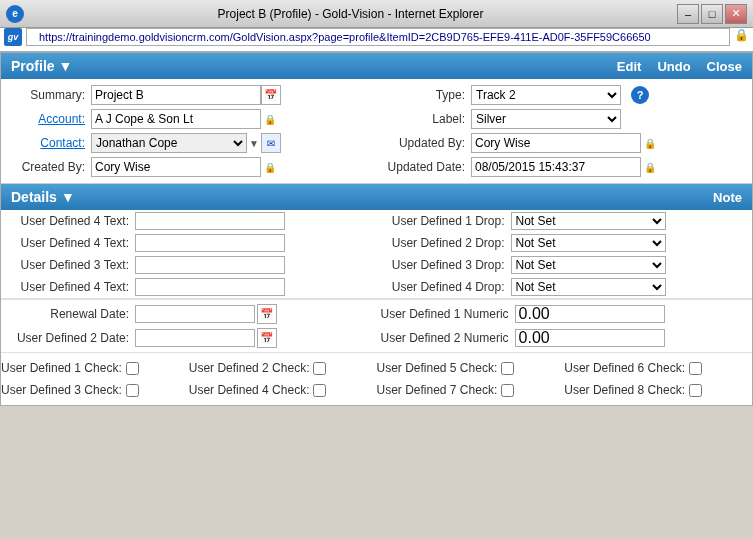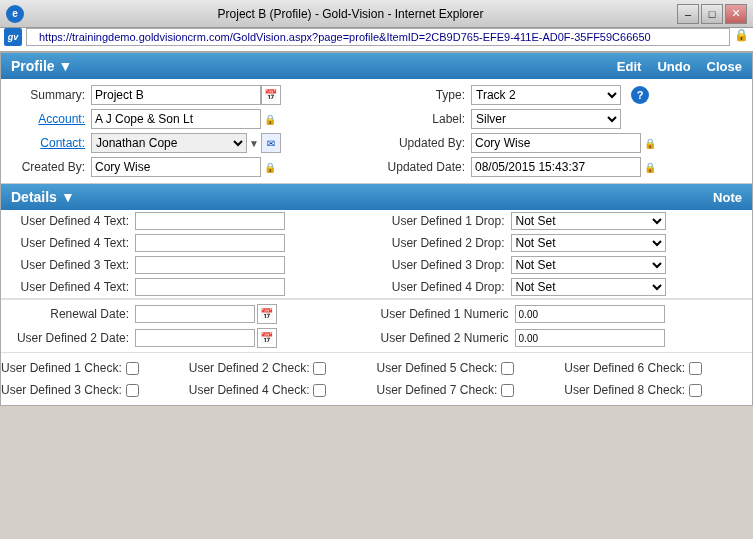--- a/index.html
+++ b/index.html
@@ -230,21 +230,21 @@
     .detail-select {
       height: 18px;
       border: 1px solid #aaa;
       font-size: 12px;
       width: 155px;
       background: white;
     }
     .detail-numeric-input {
       height: 18px;
       border: 1px solid #aaa;
-      font-size: 10px;
+      font-size: 16px;
       padding: 0 3px;
       width: 150px;
       background: white;
     }
 
     
     .date-section {
       border-top: 1px solid #e0e0e0;
       padding: 2px 0;
     }

